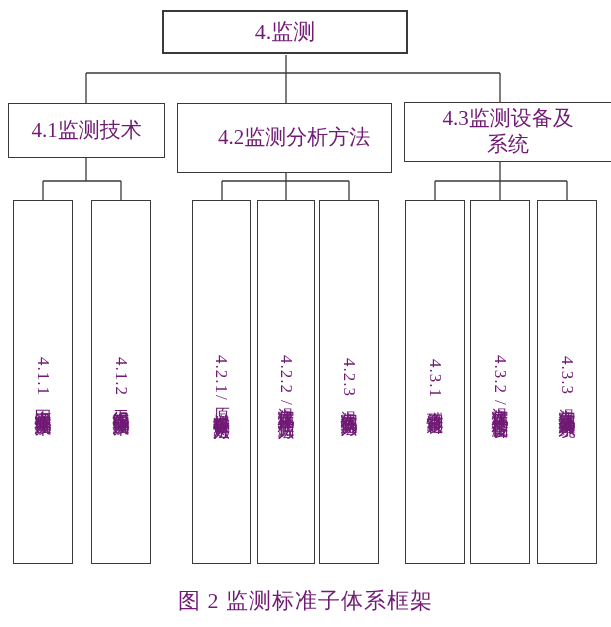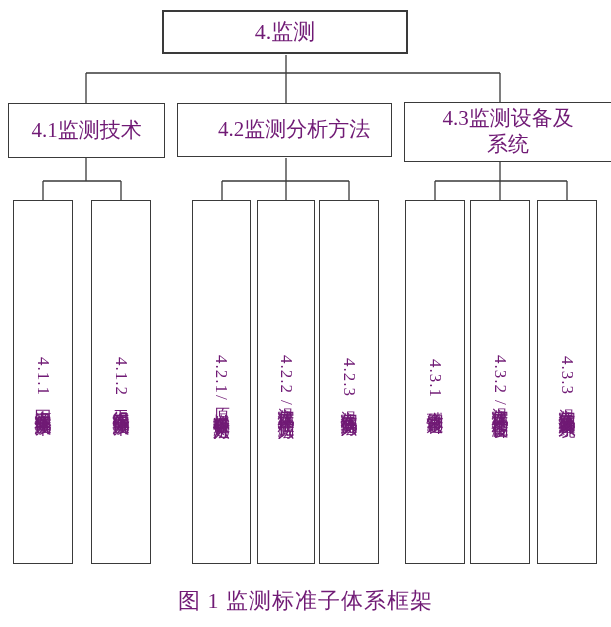--- a/index.html
+++ b/index.html
@@ -40,21 +40,21 @@
     width: 246px; height: 44px;
     border-width: 2px;
     font-size: 22px;
   }
   .node-branch {
     font-size: 21px;
     flex-direction: column;
     line-height: 1.22;
   }
   .node-branch-1 { left: 8px;   top: 103px; width: 157px; height: 55px; }
-  .node-branch-2 { left: 177px; top: 103px; width: 215px; height: 54px; padding-left: 19px; }
+  .node-branch-2 { left: 177px; top: 103px; width: 215px; height: 70px; padding-left: 19px; }
   .node-branch-3 { left: 404px; top: 102px; width: 208px; height: 60px; }
   .node-leaf {
     top: 200px;
     height: 364px;
     font-size: 17px;
   }
   .node-leaf .vtext {
     writing-mode: vertical-rl;
     text-orientation: mixed;
     letter-spacing: 1px;
@@ -137,15 +137,15 @@
   <div class="node node-leaf node-leaf-6">
     <span class="vtext">4.3.1碳含量测定设备</span>
   </div>
   <div class="node node-leaf node-leaf-7">
     <span class="vtext">4.3.2温室气体采样/检测设备</span>
   </div>
   <div class="node node-leaf node-leaf-8">
     <span class="vtext">4.3.3温室气体在线监测设备及系统</span>
   </div>
 
-  <div class="caption">图 1 监测标准子体系框架</div>
+  <div class="caption">图 2 监测标准子体系框架</div>
 
 </div>
 
 </body></html>

